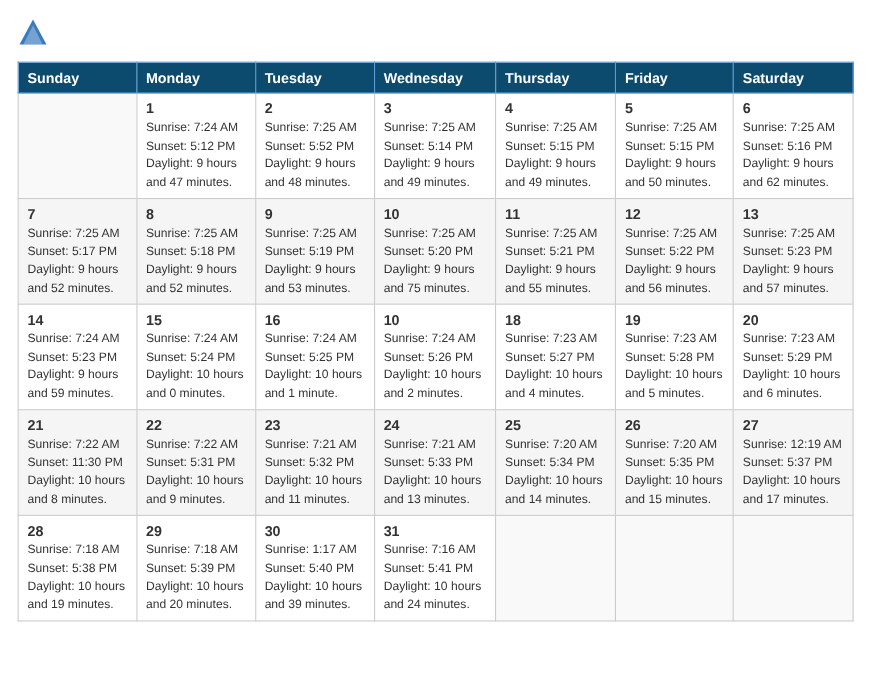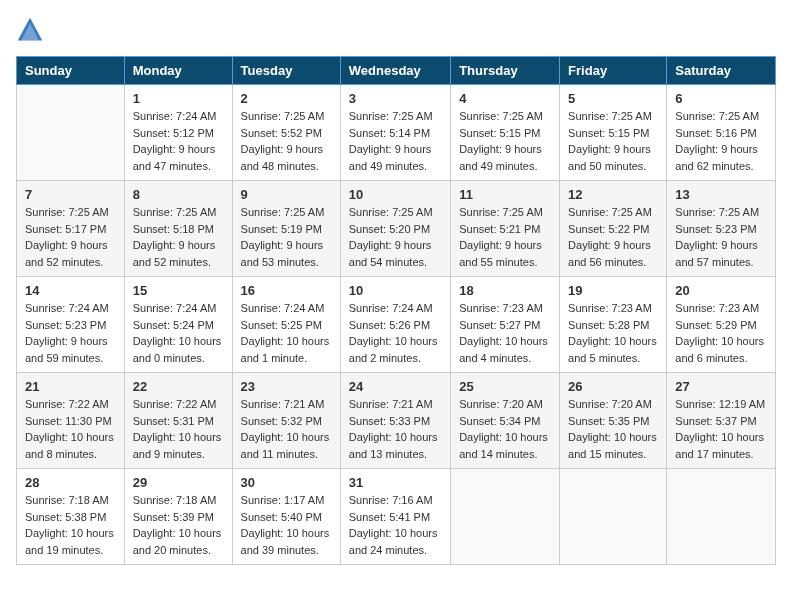--- a/index.html
+++ b/index.html
@@ -199,21 +199,21 @@
           <span>Sunrise: 7:25 AM</span><br>
           <span>Sunset: 5:19 PM</span><br>
           <span>Daylight: 9 hours and 53 minutes.</span>
         </div>
       </td>
         <td>
         <span class="day-number">10</span>
         <div class="day-info">
           <span>Sunrise: 7:25 AM</span><br>
           <span>Sunset: 5:20 PM</span><br>
-          <span>Daylight: 9 hours and 54 minutes.</span>
+          <span>Daylight: 9 hours and 75 minutes.</span>
         </div>
       </td>
         <td>
         <span class="day-number">11</span>
         <div class="day-info">
           <span>Sunrise: 7:25 AM</span><br>
           <span>Sunset: 5:21 PM</span><br>
           <span>Daylight: 9 hours and 55 minutes.</span>
         </div>
       </td>

